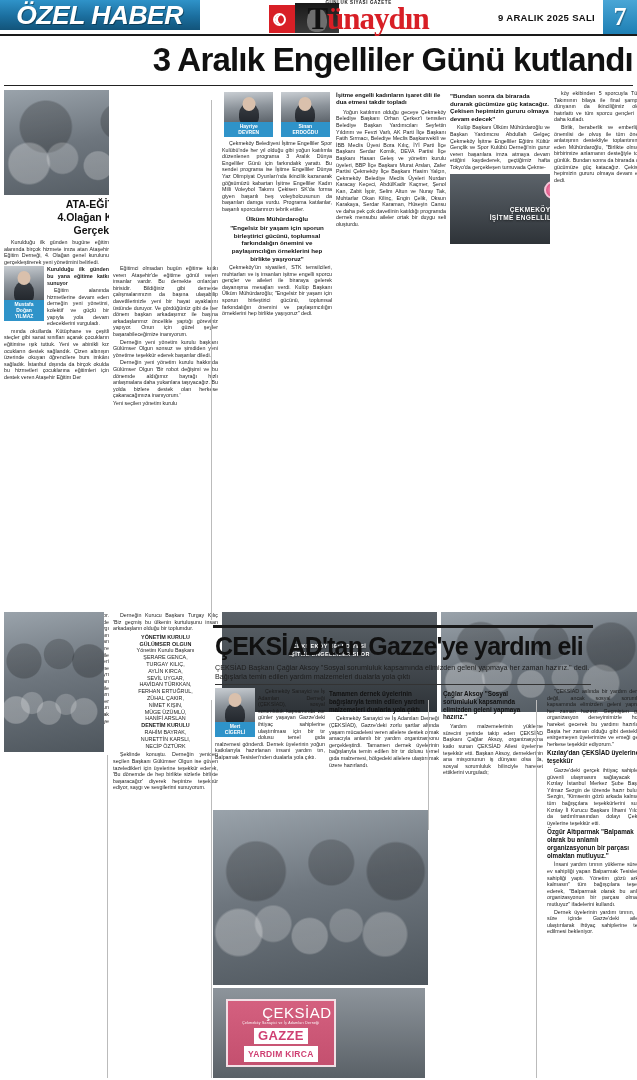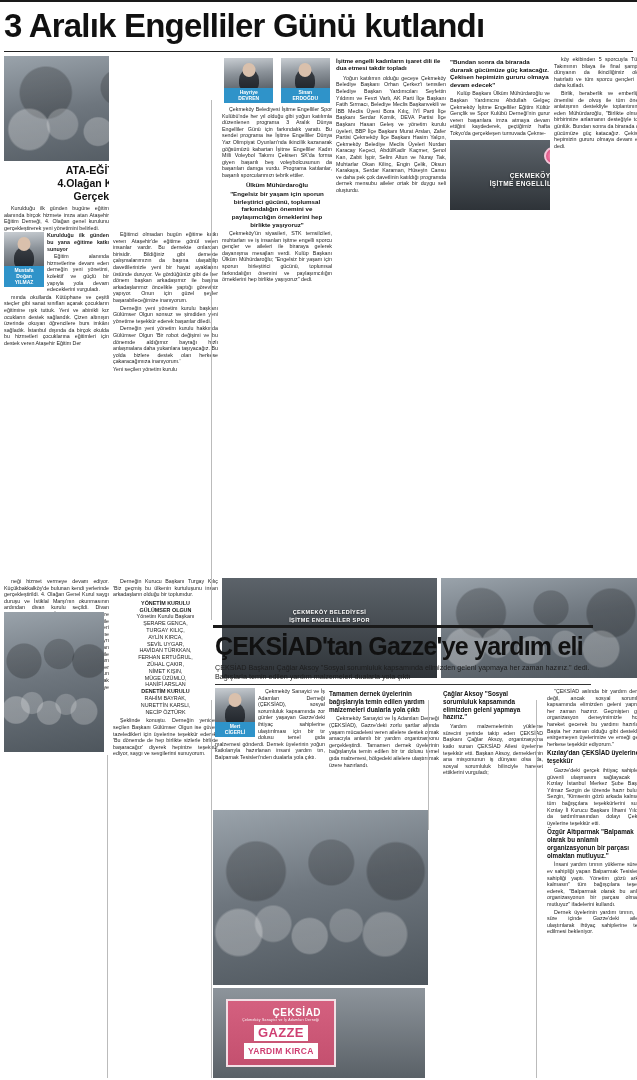--- a/index.html
+++ b/index.html
@@ -73,21 +73,21 @@
     background: linear-gradient(180deg,#4aa6d6 0%, #1e7fb4 100%);
     color:#fff; font-weight:bold; font-size: 26px;
     display:flex; align-items:center; justify-content:center;
     font-family:"Liberation Serif", serif;
     text-shadow: 1px 1px 1px rgba(0,0,0,.3);
   }
   .rule { height: 2px; background:#1a1a1a; width:637px; }
 
   
   .headline {
-    text-align:left; font-weight:bold; color:#111;
+    text-align:right; font-weight:bold; color:#111;
     font-size: 33px; line-height: 38px; letter-spacing:-0.8px;
     padding: 5px 4px 4px; transform: scaleX(1.0);
     font-family: "Liberation Sans", sans-serif;
   }
   .thin-rule { height:1px; background:#222; margin:2px 4px 4px; }
 
   
   .body-grid {
     display:grid;
     grid-template-columns: 105px 105px 110px 110px 100px 100px;
@@ -193,32 +193,49 @@
     position:relative; overflow:hidden;
     background: linear-gradient(180deg,#8d949b 0%, #5a6167 100%);
   }
   .truck-banner{
     position:absolute; left:6%; top:12%; width:52%; height:76%;
     background: linear-gradient(180deg,#d4607f 0%, #c4506f 100%);
     border:2px solid #f2dfe5;
     display:flex; flex-direction:column; align-items:center; justify-content:center;
     color:#fff; text-align:center;
   }
-  .truck-banner .tb1{font-size:10px;font-weight:bold;letter-spacing:.5px;margin-left:32px;}
+  .truck-banner .tb1{font-size:15px;font-weight:normal;letter-spacing:.5px;margin-left:32px;}
   .truck-banner .tb2{font-size:3.4px;letter-spacing:.3px;margin-bottom:3px;}
   .truck-banner .tb3{
     background:#fff; color:#cf3f72; font-weight:bold; font-size:13px;
     line-height:12px; padding:2px 4px; letter-spacing:.3px;
   }
 </style>
 </head>
 <body>
 
 <div class="page">
 
+  <div class="masthead">
+    <div class="ozel-haber">
+      <span class="oh-text">ÖZEL HABER</span>
+    </div>
+    <div class="mast-mid">
+      <div class="logo-wrap">
+        <div class="logo-flag">
+          <div class="crescent"></div>
+        </div>
+        <div class="logo-portrait"></div>
+        <span class="logo-sub">GÜNLÜK SİYASİ GAZETE</span>
+        <span class="logo-word"><span>T</span><span class="red">ünaydın</span></span>
+      </div>
+    </div>
+    <div class="mast-date">9 ARALIK 2025 SALI</div>
+    <div class="page-num">7</div>
+  </div>
   <div class="rule"></div>
 
   <div class="headline">3 Aralık Engelliler Günü kutlandı</div>
   <div class="thin-rule"></div>
 
   <div class="body-grid">
 
     <div class="col">
       <div class="photo grp" style="width:209px;height:105px;margin-bottom:3px;"></div>
       <div class="subhead" style="font-size:10.5px;line-height:12px;width:209px;">ATA-EĞİTİM-DER</div>

